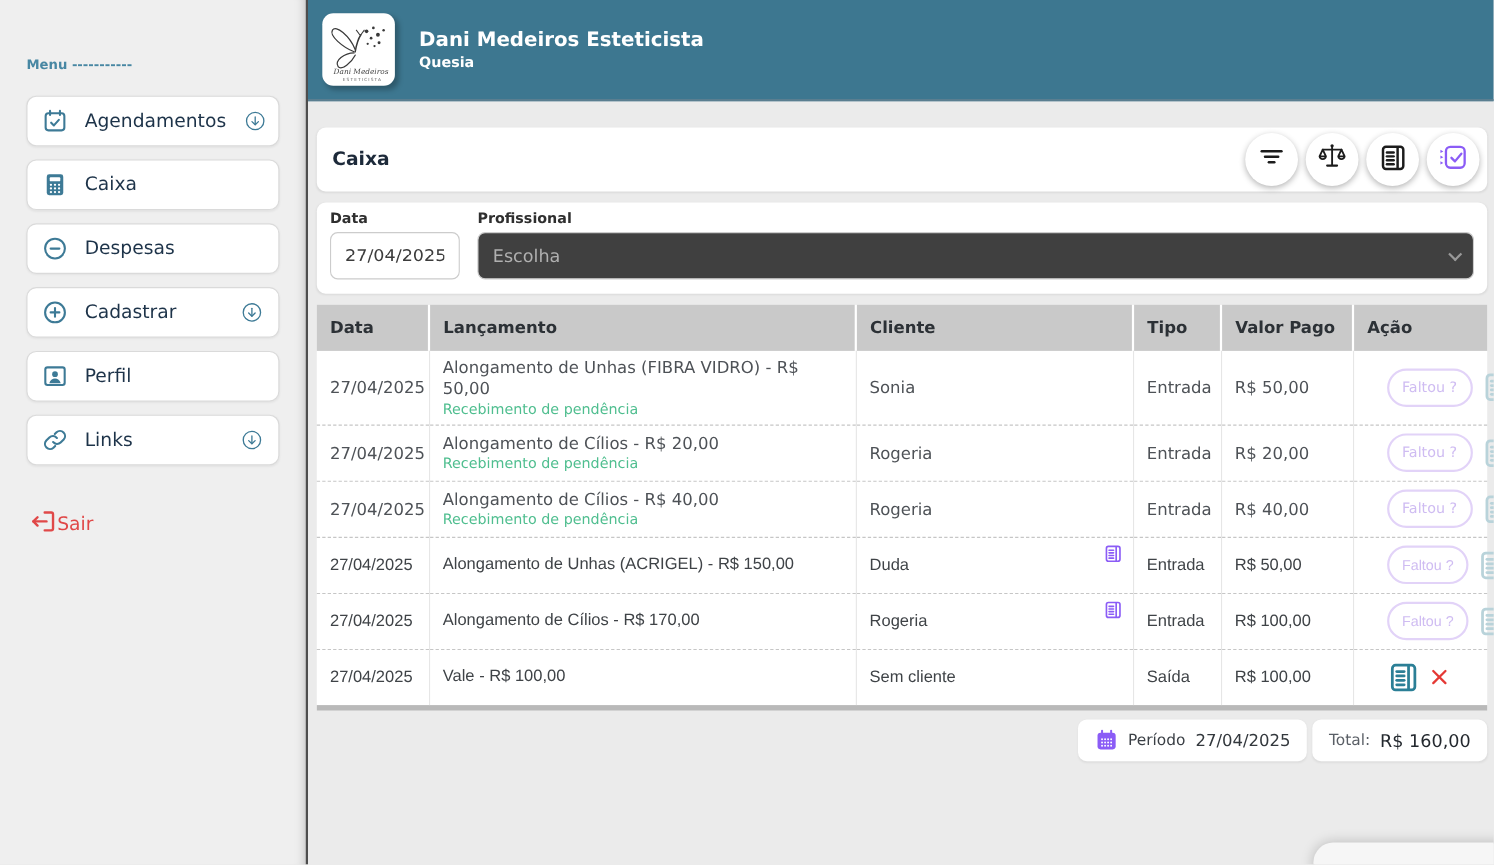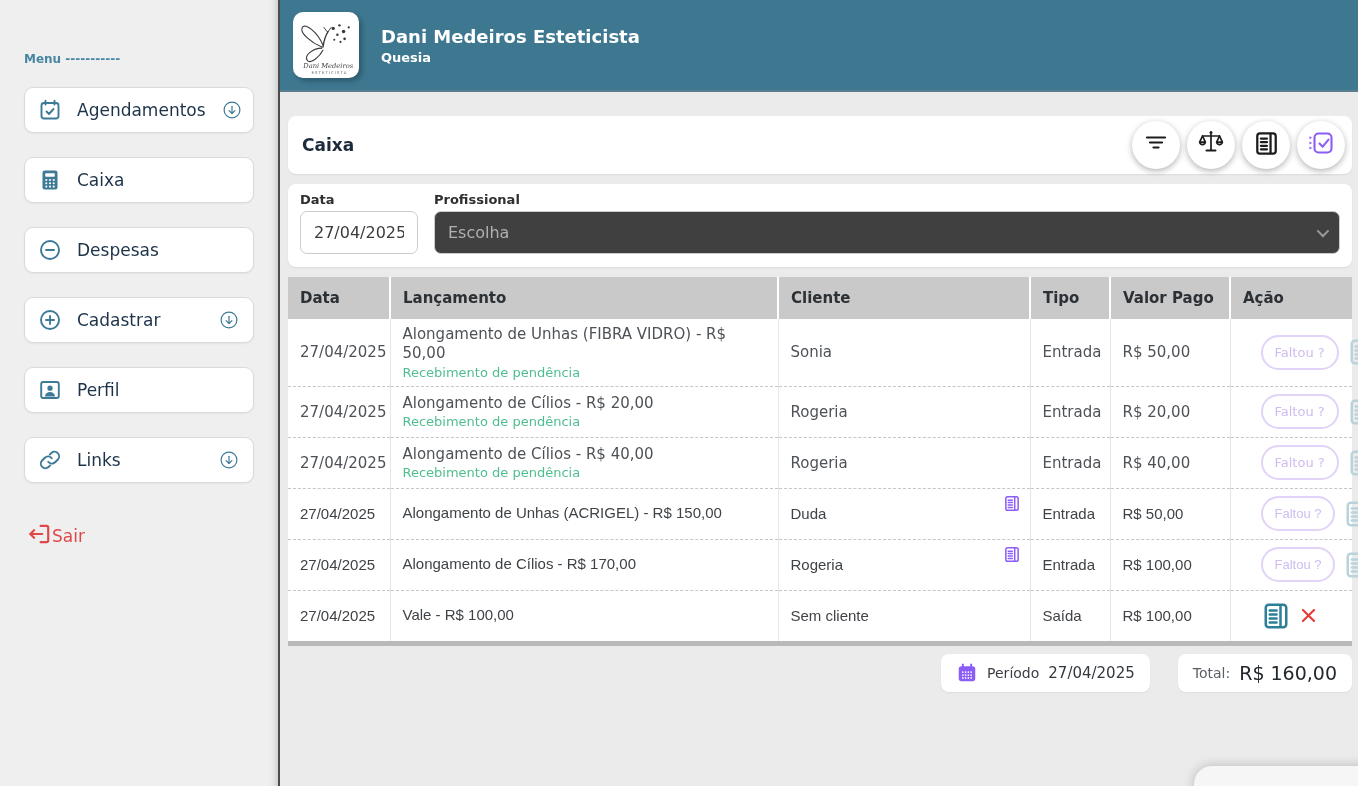--- a/index.html
+++ b/index.html
@@ -11,21 +11,21 @@
   
   .sidebar {
     width:280px; background:#efefef; border-right:2px solid #4d4d4d;
     box-shadow: inset -10px 0 10px -10px rgba(0,0,0,.25);
     padding:18px 24px; flex-shrink:0;
   }
   .brand { font-size:27px; font-weight:700; color:#3b7d9b; letter-spacing:.3px; }
   .menu-label { font-size:12px; color:#4787a3; margin:34px 0 21px; font-weight:600; }
   .menu-item {
     background:#fff; border:1px solid #dadada; border-radius:9px; height:46px;
-    display:flex; align-items:center; gap:15px; padding:0 13px; margin-bottom:24px;
+    display:flex; align-items:center; gap:15px; padding:0 13px; margin-bottom:12px;
     color:#1d3349; font-size:17px; cursor:pointer;
     box-shadow:0 1px 2px rgba(0,0,0,.05);
   }
   .menu-item .mi-icon { color:#3d7a96; display:flex; }
   .menu-item .expand { margin-left:auto; color:#3d7a96; display:flex; }
   .logout { margin-top:38px; display:flex; align-items:center; 
             color:#e04848; font-size:17px; cursor:pointer; padding-left:2px; }
 
   
   .main { flex:1; position:relative; background:#ebebeb; overflow:hidden; }
@@ -99,29 +99,29 @@
   .actions { display:flex; align-items:center; gap:8px; }
   .faltou-btn {
     border:2px solid #e2d3f8; color:#cfbcf2; background:#fff; border-radius:18px;
     padding:8px 12px; font-size:13px; font-family:inherit; cursor:pointer; white-space:nowrap;
   }
   .journal-faded { color:#b9d3da; display:flex; cursor:pointer; }
   .journal-teal  { color:#2b7f96; display:flex; cursor:pointer; }
   .x-btn { color:#e53935; display:flex; cursor:pointer; }
 
   
-  .summary-row { margin-top:8px; display:flex; justify-content:flex-end; gap:28px; }
+  .summary-row { margin-top:8px; display:flex; justify-content:flex-end; gap:5px; }
   .sum-card {
     background:#fff; border-radius:8px; padding:8px 15px; display:flex;
     align-items:center; gap:9px; box-shadow:0 1px 2px rgba(0,0,0,.06);
   }
   .sum-label { font-size:14px; color:#3a3f45; }
   .sum-value { font-size:15px; color:#33383d; }
   .total-label { font-size:14px; color:#5a5f66; }
-  .total-value { font-size:19px; color:#23282e; }
+  .total-value { font-size:16px; color:#23282e; }
   .cal-icon { color:#8b5cf6; display:flex; }
 
   .corner-blob {
     position:absolute; right:-26px; bottom:-16px; width:190px; height:36px;
     background:#f6f6f6; border-radius:18px; box-shadow:0 0 12px rgba(0,0,0,.22);
   }
 </style>
 </head>
 <body>
 

